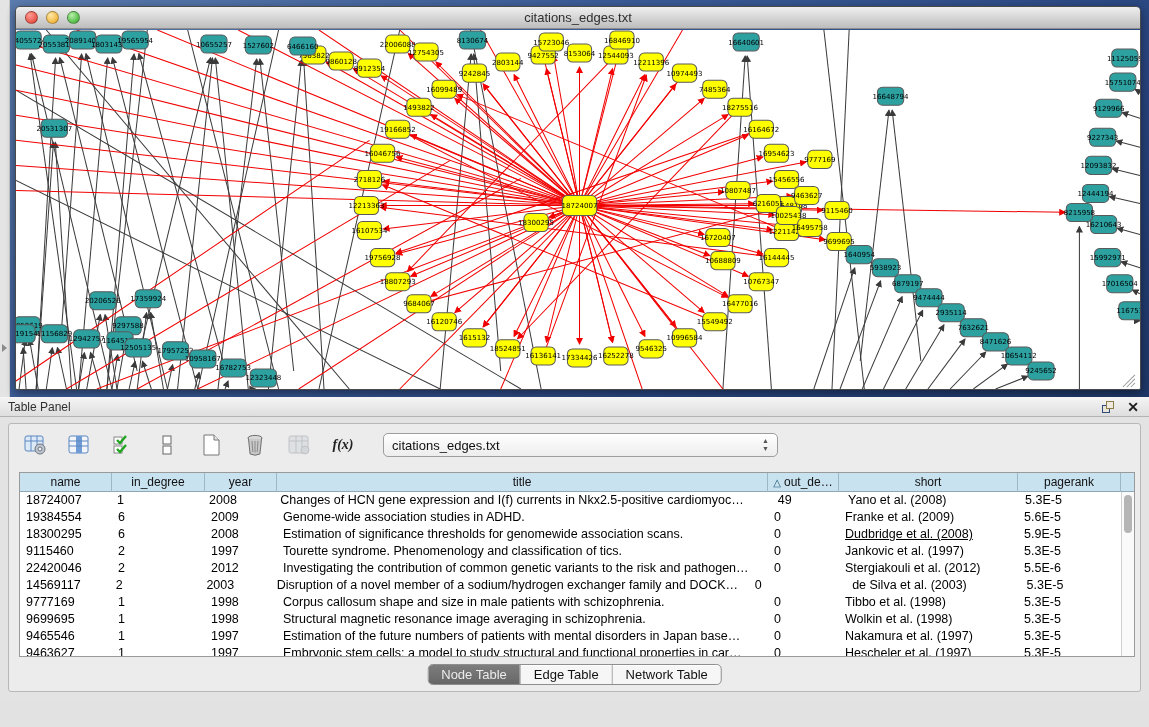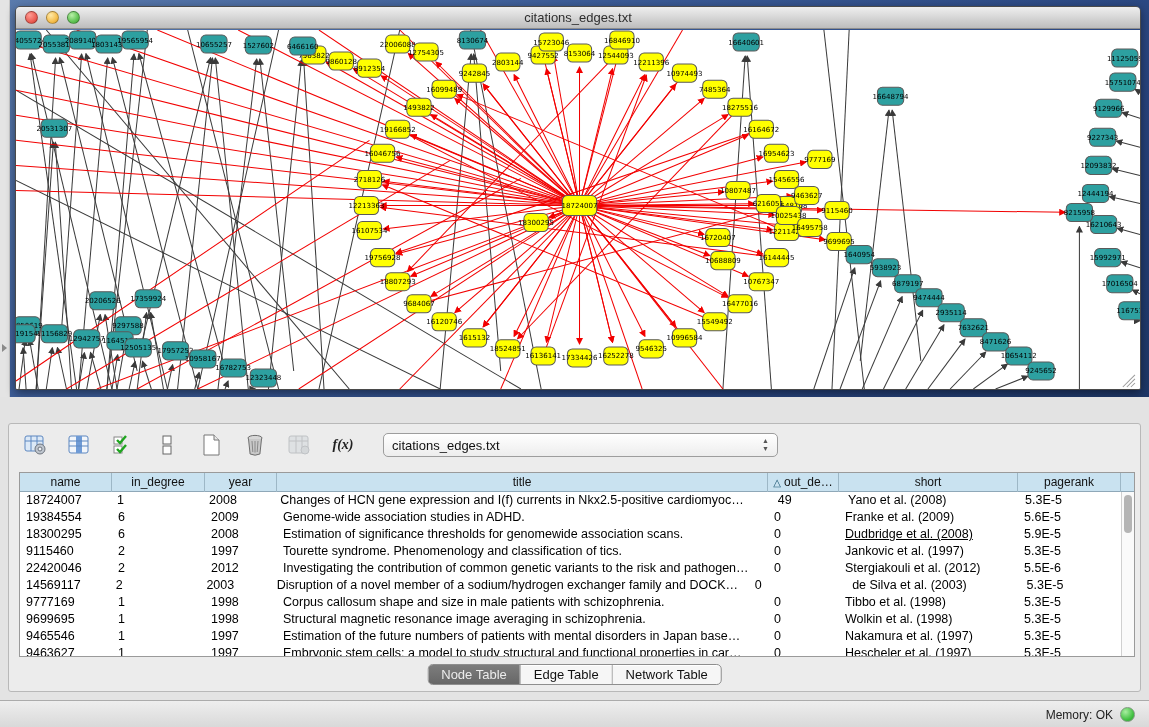--- a/index.html
+++ b/index.html
@@ -457,20 +457,30 @@
             <text x="38" y="100.5" text-anchor="middle" font-size="7px" font-family="DejaVu Sans, sans-serif" fill="#000">20531307</text>
             <line x1="1096" y1="356" x2="1108" y2="344" stroke="#9a9a9a" stroke-width="1"></line>
             <line x1="1100" y1="356" x2="1108" y2="348" stroke="#9a9a9a" stroke-width="1"></line>
             <line x1="1104" y1="356" x2="1108" y2="352" stroke="#9a9a9a" stroke-width="1"></line>
           </svg>
       </div>
     </div>
   </div>
 
   <div class="table-panel">
+    <div class="tp-header">
+      <span>Table Panel</span>
+      <span class="tp-actions">
+        <span class="float-ic">
+            <span class="sq1"></span>
+            <span class="sq2"></span>
+          </span>
+        <span class="close-x">✕</span>
+      </span>
+    </div>
     <div class="tp-body">
       <div class="toolbar">
         <span class="tb-btn">
           <svg width="24" height="22">
               <rect x="2" y="2" width="18" height="15" rx="2" fill="#dce9f7" stroke="#5d87c0"></rect>
               <line x1="2" y1="7" x2="20" y2="7" stroke="#5d87c0"></line>
               <line x1="8" y1="2" x2="8" y2="17" stroke="#5d87c0"></line>
               <line x1="14" y1="2" x2="14" y2="17" stroke="#5d87c0"></line>
               <circle cx="17" cy="15" r="5" fill="#bfc6cf" stroke="#6d737c"></circle>
               <circle cx="17" cy="15" r="2" fill="#eef1f5" stroke="#6d737c"></circle>
@@ -640,19 +650,13 @@
       </div>
 
       <div class="tabs" id="table-tabs">
           <div class="tab active">Node Table</div>
           <div class="tab">Edge Table</div>
           <div class="tab">Network Table</div>
         </div>
     </div>
   </div>
 
-  <div class="status-bar">
-    <div class="mem">
-      <span>Memory: OK</span>
-      <span class="mem-dot"></span>
-    </div>
-  </div>
 </div>
 
 </body></html>

